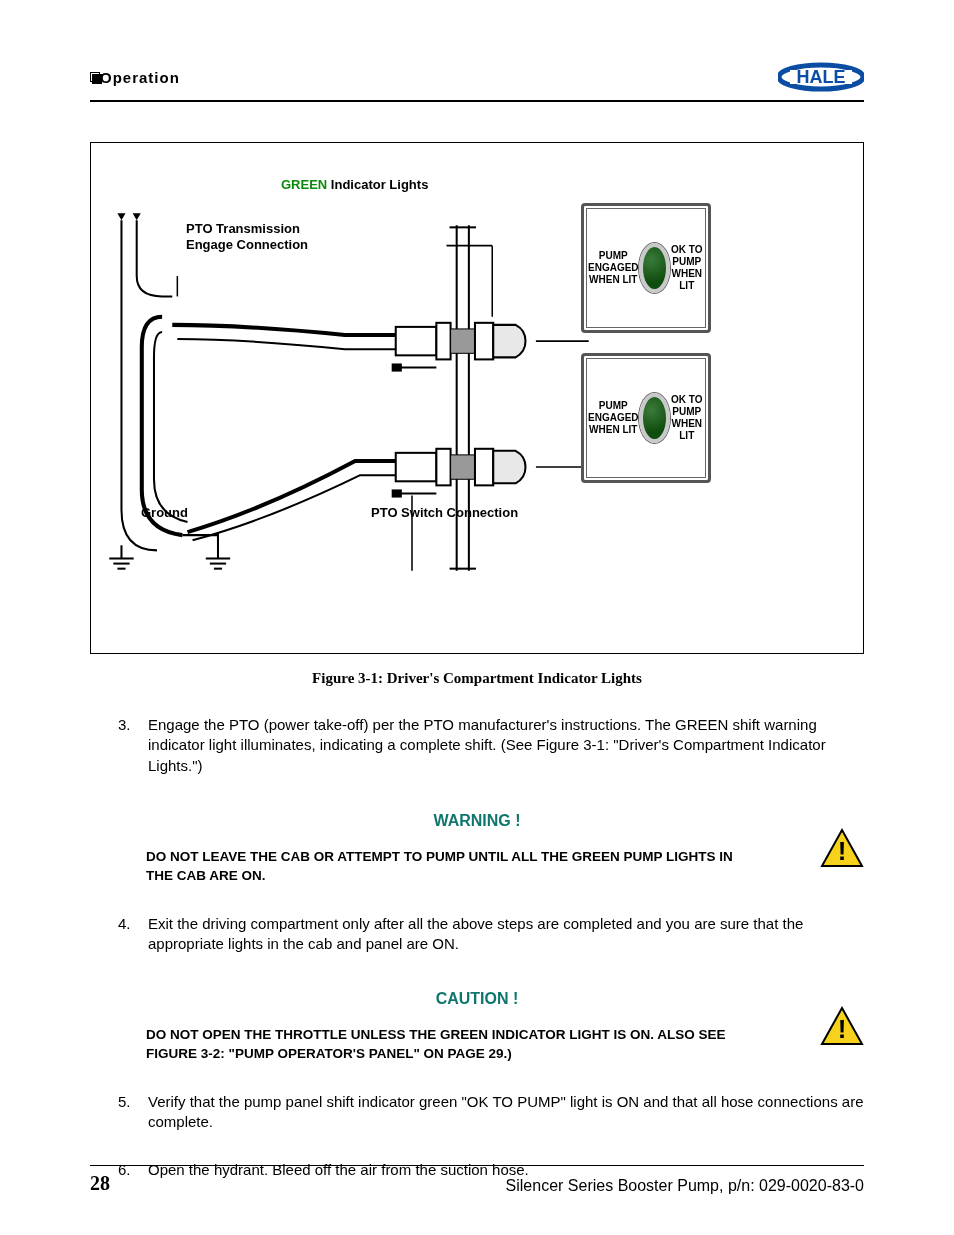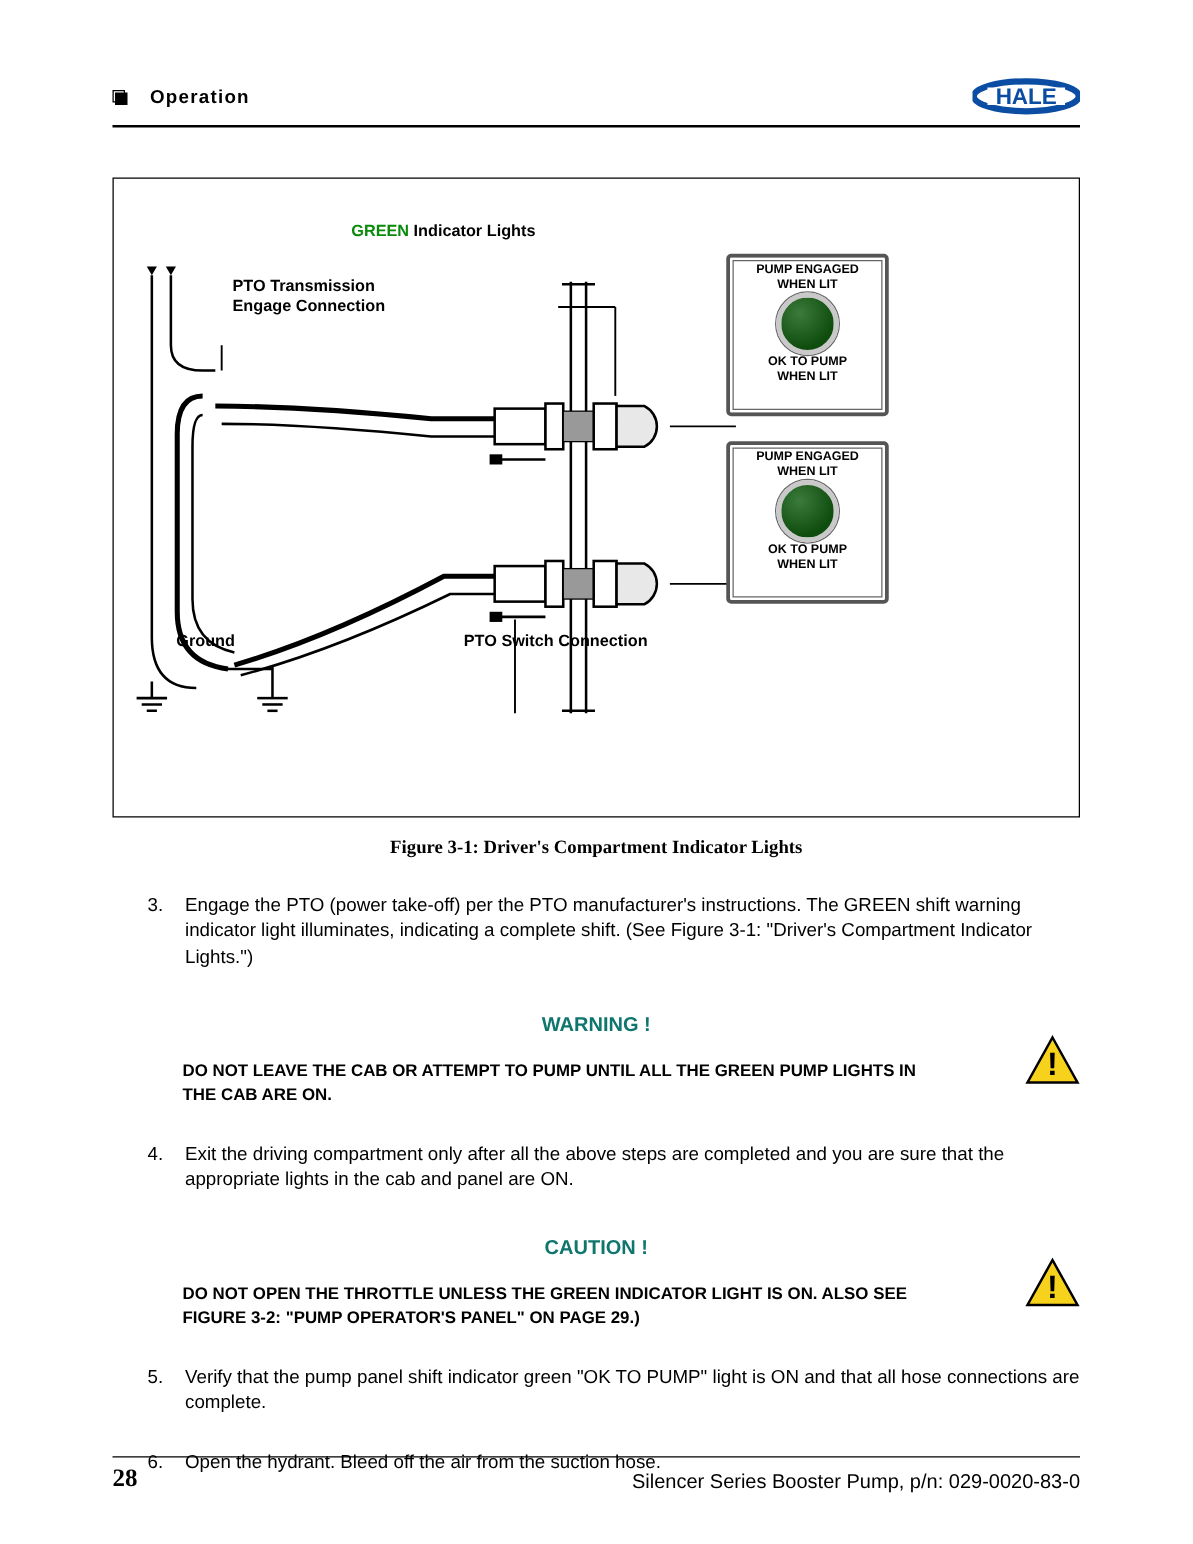--- a/index.html
+++ b/index.html
@@ -14,21 +14,21 @@
   }
   .header-row {
     display: flex;
     justify-content: space-between;
     align-items: center;
     margin-bottom: 6px;
   }
   .header-left {
     display: flex;
     align-items: center;
-    gap: 20px;
+    gap: 0;
     font-weight: bold;
     letter-spacing: 1px;
     font-size: 15px;
   }
   .bullet-box {
     width: 10px; height: 10px;
     border: 1px solid #000;
     position: relative;
   }
   .bullet-box::after {
@@ -106,23 +106,22 @@
   .green-text { color: #0a8a0a; }
   .status-box {
     position: absolute;
     border: 3px solid #555;
     border-radius: 4px;
     width: 130px;
     height: 130px;
     background: #fff;
     box-shadow: inset 0 0 0 2px #fff, inset 0 0 0 3px #666;
     display: flex;
-    flex-direction: column;
     align-items: center;
-    justify-content: flex-start;
+    justify-content: flex-end;
     padding: 4px 4px;
   }
   .status-text {
     font-weight: bold;
     font-size: 10px;
     text-align: center;
     line-height: 1.2;
   }
   .green-dot {
     width: 50px; height: 50px;

